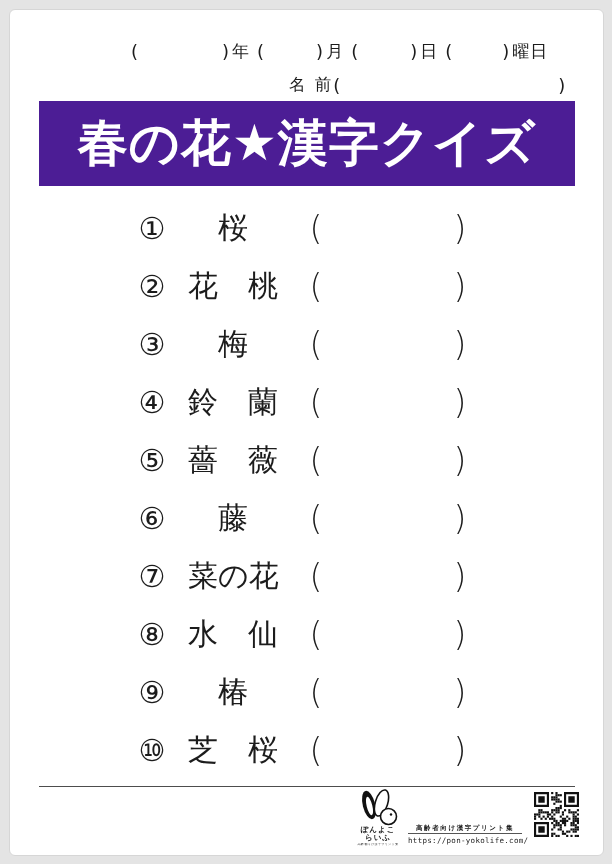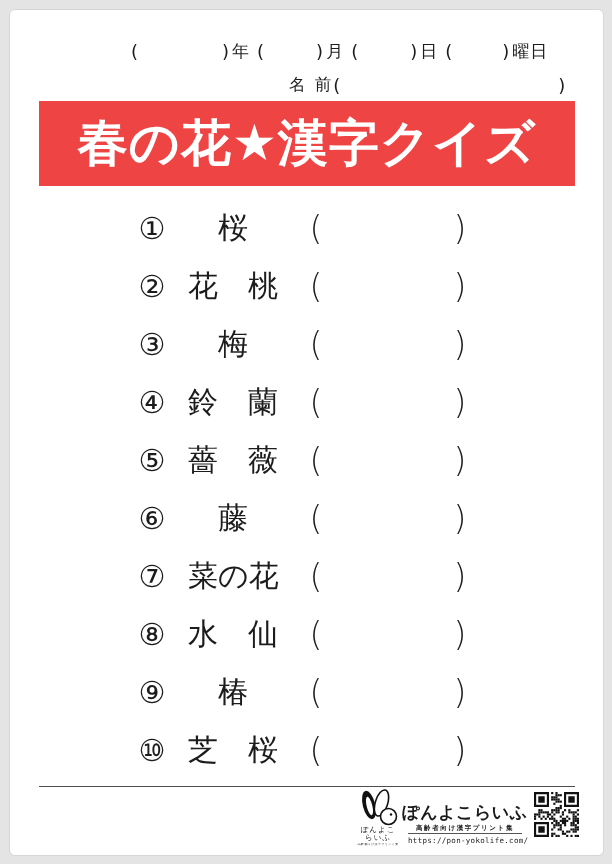--- a/index.html
+++ b/index.html
@@ -60,21 +60,21 @@
   
   .footer-divider{
     position:absolute;left:29px;top:776px;width:536px;height:0;
     border-top:1px solid #4d4d4d;
   }
   .rabbit{position:absolute;left:345px;top:779px;}
   .logo-text{
     position:absolute;left:339px;top:816px;width:58px;text-align:center;
     line-height:1.05;
   }
-  .logo-text .l1,.logo-text .l2{font-size:7.5px;font-weight:400;letter-spacing:1px;display:block;}
+  .logo-text .l1,.logo-text .l2{font-size:7.5px;font-weight:700;letter-spacing:1px;display:block;}
   .logo-text .micro{
     display:block;font-size:3px;letter-spacing:0.4px;white-space:nowrap;
     overflow:hidden;color:#333;margin-top:1.5px;
   }
   .brand{
     position:absolute;left:389px;top:791px;width:132px;text-align:center;
     font-size:17px;font-weight:600;letter-spacing:0.5px;white-space:nowrap;color:#1a1a1a;
   }
   .subtitle{
     position:absolute;left:398px;top:814px;width:114px;text-align:center;
@@ -115,21 +115,21 @@
     <span class="dlabel">曜日</span>
   </div>
 
   <div class="name-line">
     <span class="nlabel">名 前</span>
     <span class="p">(</span>
     <span class="blank w218"></span>
     <span class="p">)</span>
   </div>
 
-  <div class="banner" style="background: #ef4444;">
+  <div class="banner" style="background: #4c1d95;">
     <span class="title" style="color: rgb(255, 255, 255);">春の花★漢字クイズ</span>
   </div>
 
   <div class="quiz-list">
   <div class="row">
     <span class="num">①</span>
     <span class="word" style="justify-content: center;">
           <span>桜</span>
         </span>
     <span class="paren open">(</span>
@@ -244,21 +244,20 @@
       <ellipse cx="26.5" cy="14" rx="6.2" ry="13.5" transform="rotate(17 26.5 14)" fill="#fff" stroke="#111" stroke-width="1.6"></ellipse>
       <circle cx="33.5" cy="27.5" r="8" fill="#fff" stroke="#111" stroke-width="1.6"></circle>
       <circle cx="36" cy="25.5" r="1.2" fill="#111"></circle>
     </svg>
   </span>
   <div class="logo-text">
     <span class="l1">ぽんよこ</span>
     <span class="l2">らいふ</span>
     <span class="micro">高齢者向け漢字プリント集</span>
   </div>
-  <div class="brand">ぽんよこらいふ</div>
   <div class="subtitle">高齢者向け漢字プリント集</div>
   <div class="sub-rule"></div>
   <div class="url">https://pon-yokolife.com/</div>
 
   <span class="qr">
     <svg id="qr-svg" width="45" height="45" viewBox="0 0 21 21">
       <rect width="21" height="21" fill="#fff"></rect>
       <g fill="#111">
         <path d="M0 0h7v7H0zM14 0h7v7h-7zM0 14h7v7H0z" fill="#111"></path>
         <path d="M1 1h5v5H1zM15 1h5v5h-5zM1 15h5v5H1z" fill="#fff"></path>

